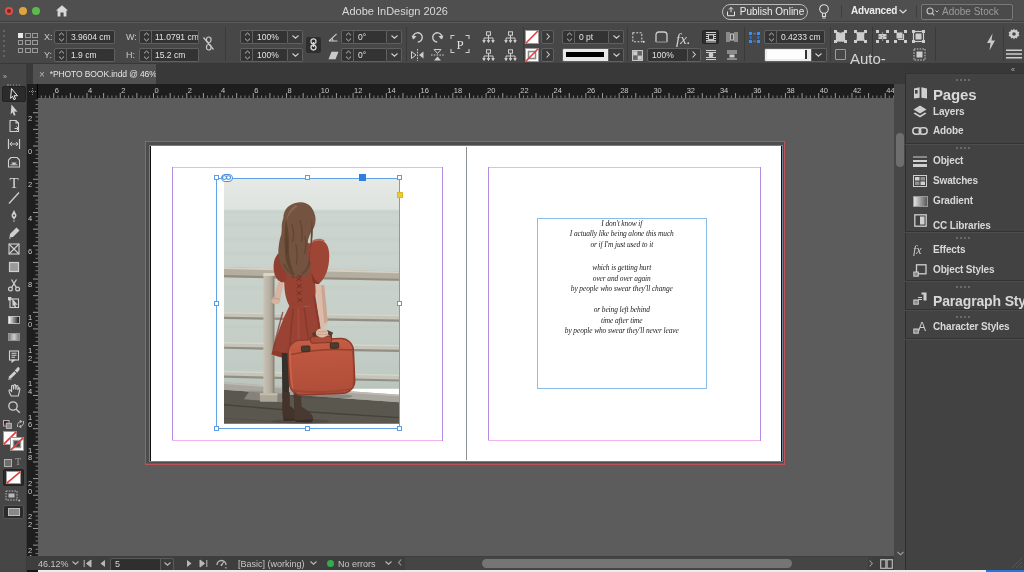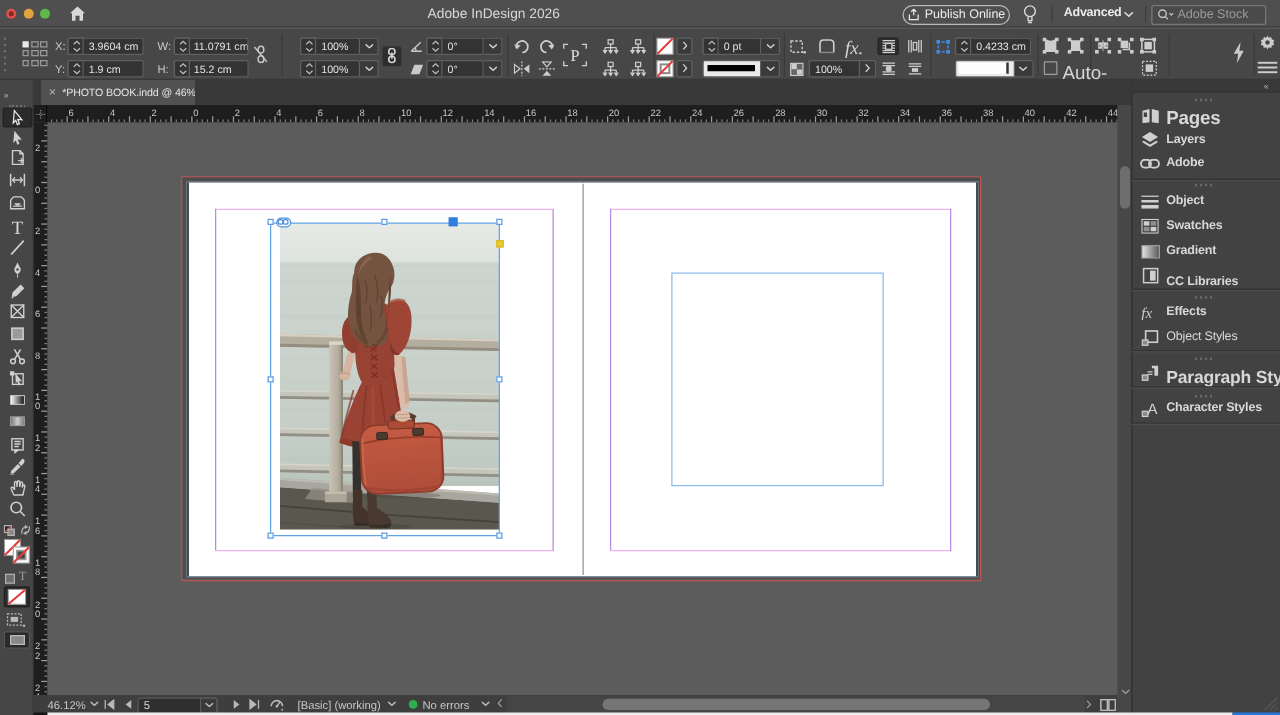--- a/index.html
+++ b/index.html
@@ -1218,20 +1218,23 @@
 <div class="abs" style="left:397.3px;top:192.4px;width:5.8px;height:5.8px;background:#ecca30;border:1px solid #d9b92a"></div>
 <div class="abs" style="left:220.5px;top:174.2px;width:12.5px;height:7.5px;background:#fff;border:1px solid #4a90e0;border-radius:4px;display:flex;align-items:center;justify-content:center">
     <svg width="9" height="5" viewBox="0 0 9 5">
       <g stroke="#4a90e0" stroke-width="1.1" fill="none">
         <rect x="0.5" y="0.7" width="4" height="3.6" rx="1.8"></rect>
         <rect x="4.5" y="0.7" width="4" height="3.6" rx="1.8"></rect>
       </g>
     </svg>
   </div>
 <div class="abs" style="left:537px;top:218px;width:169.5px;height:170.5px;border:1px solid #8abcec;font-family:Liberation Serif,serif;font-style:italic;font-size:7.4px;line-height:10.3px;letter-spacing:-0.1px;color:#222;text-align:center;padding-top:0px">
+    <div style="margin-top:0px">I don't know if<br>I actually like being alone this much<br>or if I'm just used to it</div>
+    <div style="margin-top:13.6px">which is getting hurt<br>over and over again<br>by people who swear they'll change</div>
+    <div style="margin-top:11.1px">or being left behind<br>time after time<br>by people who swear they'll never leave</div>
   </div>
 <div class="abs" style="left:894px;top:84px;width:11px;height:488px;background:#474747"></div>
 <div class="abs" style="left:895.5px;top:132.5px;width:8px;height:34px;background:#6e6e6e;border-radius:4px"></div>
 <div class="abs" style="left:896.5px;top:551px;width:7px;height:5px;">
     <svg width="7" height="5" viewBox="0 0 7 4">
       <path d="M0.5 0.5 L3.5 3.2 L6.5 0.5" stroke="#9a9a9a" stroke-width="1.1" fill="none"></path>
     </svg>
   </div>
 <div class="abs" style="left:905px;top:64px;width:119px;height:508px;background:#424242;border-left:1px solid #2e2e2e"></div>
 <div class="abs" style="left:905px;top:64px;width:119px;height:10px;background:#383838;border-bottom:1px solid #333"></div>
@@ -1316,21 +1319,21 @@
       <text x="1" y="10" font-size="12" font-style="italic" font-family="Liberation Serif,serif" fill="#cfcfcf">fx</text>
     </svg>
   </div>
 <div class="abs" style="left:933px;top:244px;color:#d8d8d8;font-size:10px;font-weight:bold;letter-spacing:-0.15px;white-space:nowrap">Effects</div>
 <div class="abs" style="left:912px;top:262px;width:16px;height:16px;display:flex;align-items:center;justify-content:center">
     <svg width="14" height="13" viewBox="0 0 14 13">
       <rect x="3.5" y="0.8" width="9.5" height="9" fill="none" stroke="#cfcfcf" stroke-width="1.3"></rect>
       <rect x="0.8" y="8" width="4.5" height="4.2" fill="#888" stroke="#cfcfcf"></rect>
     </svg>
   </div>
-<div class="abs" style="left:933px;top:264px;color:#d8d8d8;font-size:10px;font-weight:normal;letter-spacing:-0.15px;white-space:nowrap">Object Styles</div>
+<div class="abs" style="left:933px;top:264px;color:#d8d8d8;font-size:10px;font-weight:bold;letter-spacing:-0.15px;white-space:nowrap">Object Styles</div>
 <div class="abs" style="left:905px;top:279.8px;width:119px;height:1px;background:#333"></div>
 <div class="abs" style="left:905px;top:280.8px;width:119px;height:1px;background:#4d4d4d"></div>
 <div class="abs" style="left:956px;top:285.9px;width:16px;height:2px;background:repeating-linear-gradient(90deg,#6a6a6a 0 2px,transparent 2px 4px)"></div>
 <div class="abs" style="left:912px;top:290.8px;width:16px;height:16px;display:flex;align-items:center;justify-content:center">
     <svg width="14" height="13" viewBox="0 0 14 13">
       <g fill="#cfcfcf">
         <path d="M8.5,0.5 L13.5,0.5 L13.5,8.5 L10.5,8.5 L10.5,2.5 L8.5,2.5 Z"></path>
         <rect x="5" y="5" width="4" height="1"></rect>
         <rect x="5" y="7" width="4" height="1"></rect>
       </g>

